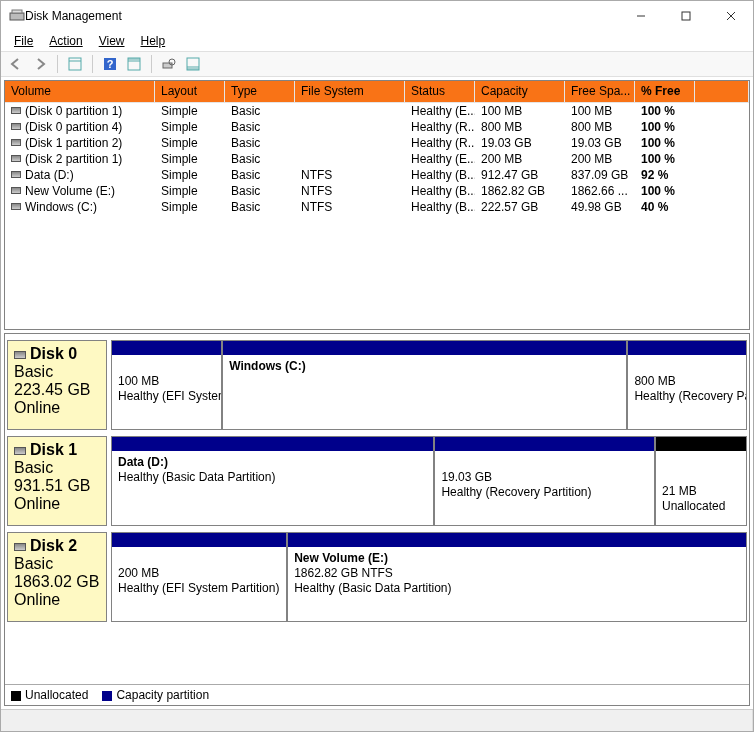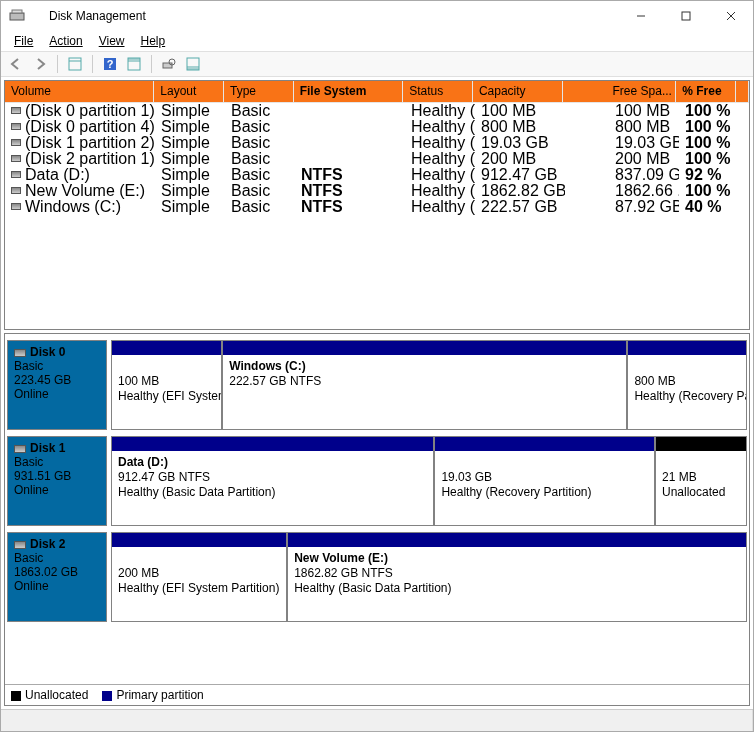--- a/index.html
+++ b/index.html
@@ -18,21 +18,21 @@
   }
   
   .titlebar {
     height: 30px;
     display: flex;
     align-items: center;
     justify-content: space-between;
     padding: 0 0 0 8px;
     background: #fff;
   }
-  .titlebar-left { display: flex; align-items: center; gap: 24px; }
+  .titlebar-left { display: flex; align-items: center; gap: 0; }
   .titlebar-title { font-size: 12px; }
   .titlebar-buttons { display: flex; }
   .titlebar-btn {
     width: 45px; height: 28px;
     display: flex; align-items: center; justify-content: center;
     color: #666;
   }
   .titlebar-btn svg { width: 10px; height: 10px; }
   
   .menubar {
@@ -92,38 +92,38 @@
   .vol-row {
     display: flex;
     height: 16px;
     align-items: center;
   }
   .vol-cell {
     padding: 0 6px;
     overflow: hidden;
     white-space: nowrap;
     text-overflow: clip;
-    font-size: 16px;
+    font-size: 12px;
   }
   .vol-icon {
     width: 10px; height: 7px;
     background: linear-gradient(#888,#ccc);
     border: 1px solid #555;
     display: inline-block;
     margin-right: 4px;
     vertical-align: middle;
     position: relative; top:-1px;
   }
   .c-vol { width: 150px; }
   .c-lay { width: 70px; }
   .c-typ { width: 70px; }
-  .c-fs  { width: 110px; font-weight: bold; }
+  .c-fs  { width: 110px; }
   .c-sta { width: 70px; }
   .c-cap { width: 90px; }
-  .c-fre { width: 70px; margin-left: 44px; }
+  .c-fre { width: 70px; }
   .c-pct { width: 60px; font-weight: bold; }
   
   .disk-pane {
     flex: 1;
     border: 1px solid #828282;
     margin: 0 3px 3px 3px;
     background: #fff;
     overflow: auto;
     position: relative;
     display: flex; flex-direction: column;
@@ -131,22 +131,22 @@
   .disks-scroll { flex: 1; overflow: auto; padding: 0;}
   .disk-row {
     display: flex;
     min-height: 90px;
     margin: 6px 0 0 0;
   }
   .disk-info {
     width: 100px;
     border: 1px solid #828282;
     padding: 4px 6px;
-    font-size: 12px;
-    background: #0369a1;
+    font-size: 16px;
+    background: #fef9c3;
     flex-shrink: 0;
     margin-left: 2px;
   }
   .disk-info .dname { font-weight: bold; }
   .disk-info .dicon {
     width: 12px; height: 8px;
     background: linear-gradient(#888,#ccc);
     border: 1px solid #555;
     display: inline-block;
     margin-right: 4px;
@@ -371,21 +371,21 @@
         <div class="vol-cell c-fre">1862.66 ...</div>
         <div class="vol-cell c-pct">100 %</div>
       </div>
       <div class="vol-row">
         <div class="vol-cell c-vol"><span class="vol-icon"></span>Windows (C:)</div>
         <div class="vol-cell c-lay">Simple</div>
         <div class="vol-cell c-typ">Basic</div>
         <div class="vol-cell c-fs">NTFS</div>
         <div class="vol-cell c-sta">Healthy (B...</div>
         <div class="vol-cell c-cap">222.57 GB</div>
-        <div class="vol-cell c-fre">87.92 GB</div>
+        <div class="vol-cell c-fre">49.98 GB</div>
         <div class="vol-cell c-pct">40 %</div>
       </div>
     </div>
 </div>
 
 <div class="disk-pane">
   <div class="disks-scroll" id="disks">
       <div class="disk-row">
         <div class="disk-info">
           <div><span class="dicon"></span><span class="dname">Disk 0</span></div>
@@ -399,21 +399,20 @@
             <div class="part-body">
               <div>&nbsp;</div>
               <div>100 MB</div>
               <div>Healthy (EFI System Partition)</div>
             </div>
           </div>
           <div class="part" style="flex: 48 1 0%;">
             <div class="part-stripe stripe-primary"></div>
             <div class="part-body">
               <div class="pname">Windows  (C:)</div>
-              <div>222.57 GB NTFS</div>
             </div>
           </div>
           <div class="part" style="flex: 14 1 0%;">
             <div class="part-stripe stripe-primary"></div>
             <div class="part-body">
               <div>&nbsp;</div>
               <div>800 MB</div>
               <div>Healthy (Recovery Partition)</div>
             </div>
           </div>
@@ -424,33 +423,32 @@
           <div><span class="dicon"></span><span class="dname">Disk 1</span></div>
           <div>Basic</div>
           <div>931.51 GB</div>
           <div>Online</div>
         </div>
         <div class="disk-parts">
           <div class="part" style="flex: 50 1 0%;">
             <div class="part-stripe stripe-primary"></div>
             <div class="part-body">
               <div class="pname">Data  (D:)</div>
-              <div>912.47 GB NTFS</div>
               <div>Healthy (Basic Data Partition)</div>
             </div>
           </div>
           <div class="part" style="flex: 34 1 0%;">
             <div class="part-stripe stripe-primary"></div>
             <div class="part-body">
               <div>&nbsp;</div>
               <div>19.03 GB</div>
               <div>Healthy (Recovery Partition)</div>
             </div>
           </div>
-          <div class="part" style="flex: 14 1 0%;">
+          <div class="part" style="flex: 14 1 0%; gap: 14px;">
             <div class="part-stripe stripe-unalloc"></div>
             <div class="part-body">
               <div>&nbsp;</div>
               <div>21 MB</div>
               <div>Unallocated</div>
             </div>
           </div>
         </div>
       </div>
       <div class="disk-row">
@@ -475,19 +473,19 @@
               <div class="pname">New Volume  (E:)</div>
               <div>1862.82 GB NTFS</div>
               <div>Healthy (Basic Data Partition)</div>
             </div>
           </div>
         </div>
       </div>
     </div>
   <div class="legend">
     <span><span class="legend-sw" style="background:#000"></span><span>Unallocated</span></span>
-    <span><span class="legend-sw" style="background:#00008b"></span><span>Primary partition</span></span>
+    <span><span class="legend-sw" style="background:#00008b"></span><span>Capacity partition</span></span>
   </div>
 </div>
 
 <div class="statusbar">
   <div class="statusbar-cell"></div>
 </div>
 
 </body></html>

